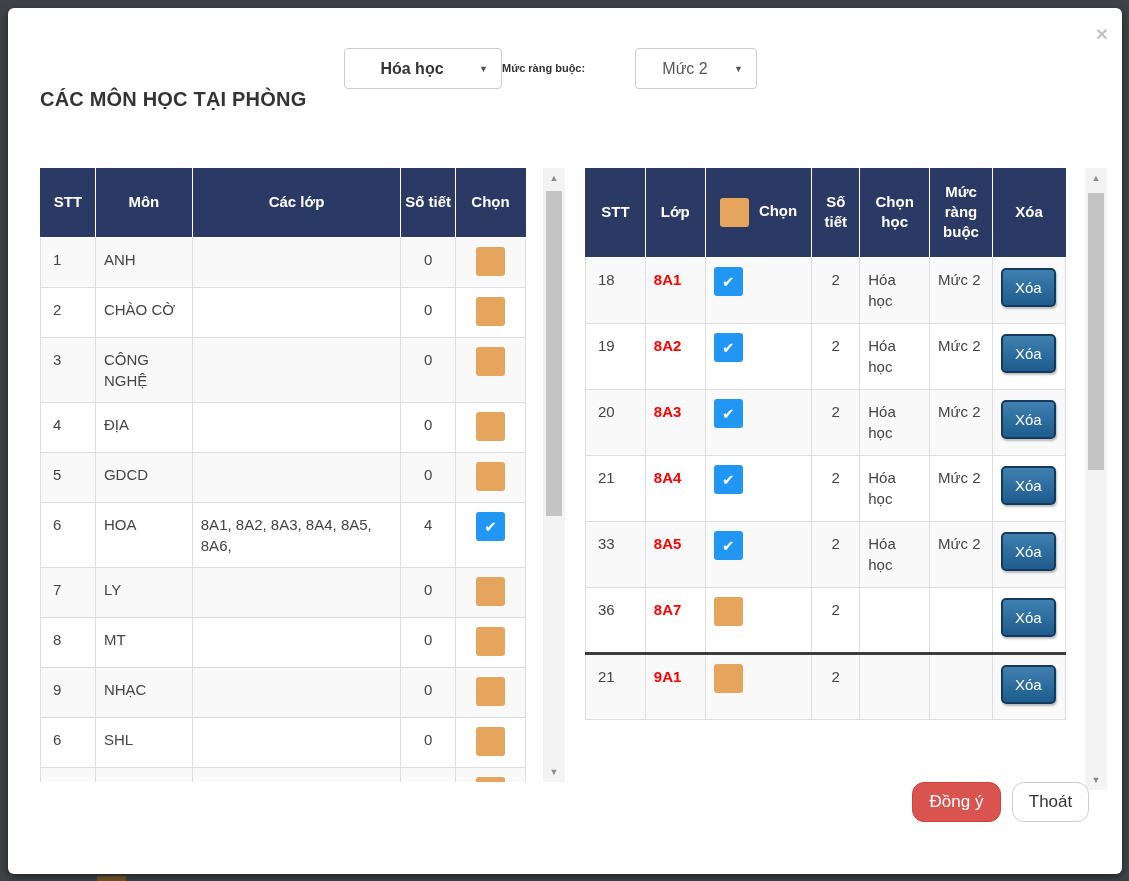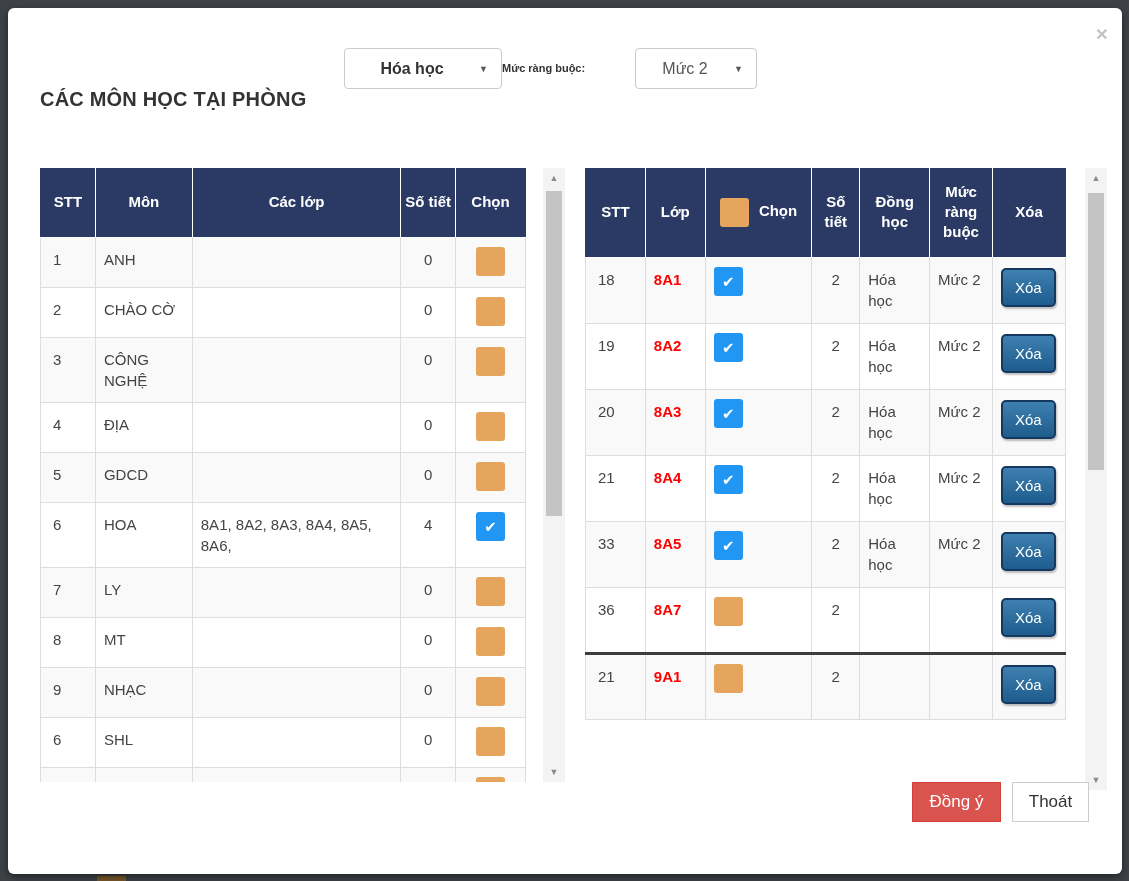--- a/index.html
+++ b/index.html
@@ -101,21 +101,21 @@
   }
   .vscroll .sarrow.up { top:2px; }
   .vscroll .sarrow.down { bottom:2px; }
   .vscroll .thumb {
     position:absolute; left:3px; width:16px; background:#c4c4c4; cursor:pointer;
   }
   #left-scroll .thumb  { top:23px; height:325px; }
   #right-scroll .thumb { top:25px; height:277px; }
 
   
-  .btn { position:absolute; top:774px; height:40px; border-radius:0;
+  .btn { position:absolute; top:774px; height:40px; border-radius:12px;
          font-size:17px; line-height:38px; text-align:center; cursor:pointer; }
   #confirm-btn { left:904px; width:89px; background:#d9534f;
                  border:1px solid #d43f3a; color:#fff; }
   #exit-btn { left:1004px; width:77px; background:#fff;
               border:1px solid #ccc; color:#333; }
 </style>
 </head>
 <body>
 
 <div id="stage">
@@ -284,21 +284,21 @@
             <col style="width:73px">
           </colgroup>
         <thead>
           <tr>
             <th>STT</th>
             <th>Lớp</th>
             <th class="th-chon">
               <span class="cbx"></span><span>Chọn</span>
             </th>
             <th>Số tiết</th>
-            <th>Đồng học</th>
+            <th>Chọn học</th>
             <th>Mức ràng buộc</th>
             <th>Xóa</th>
           </tr>
         </thead>
         <tbody id="right-tbody">
   <tr>
     <td class="c-stt">18</td>
     <td class="c-lop">8A1</td>
     <td>
       <span class="cbx checked">✔</span>

